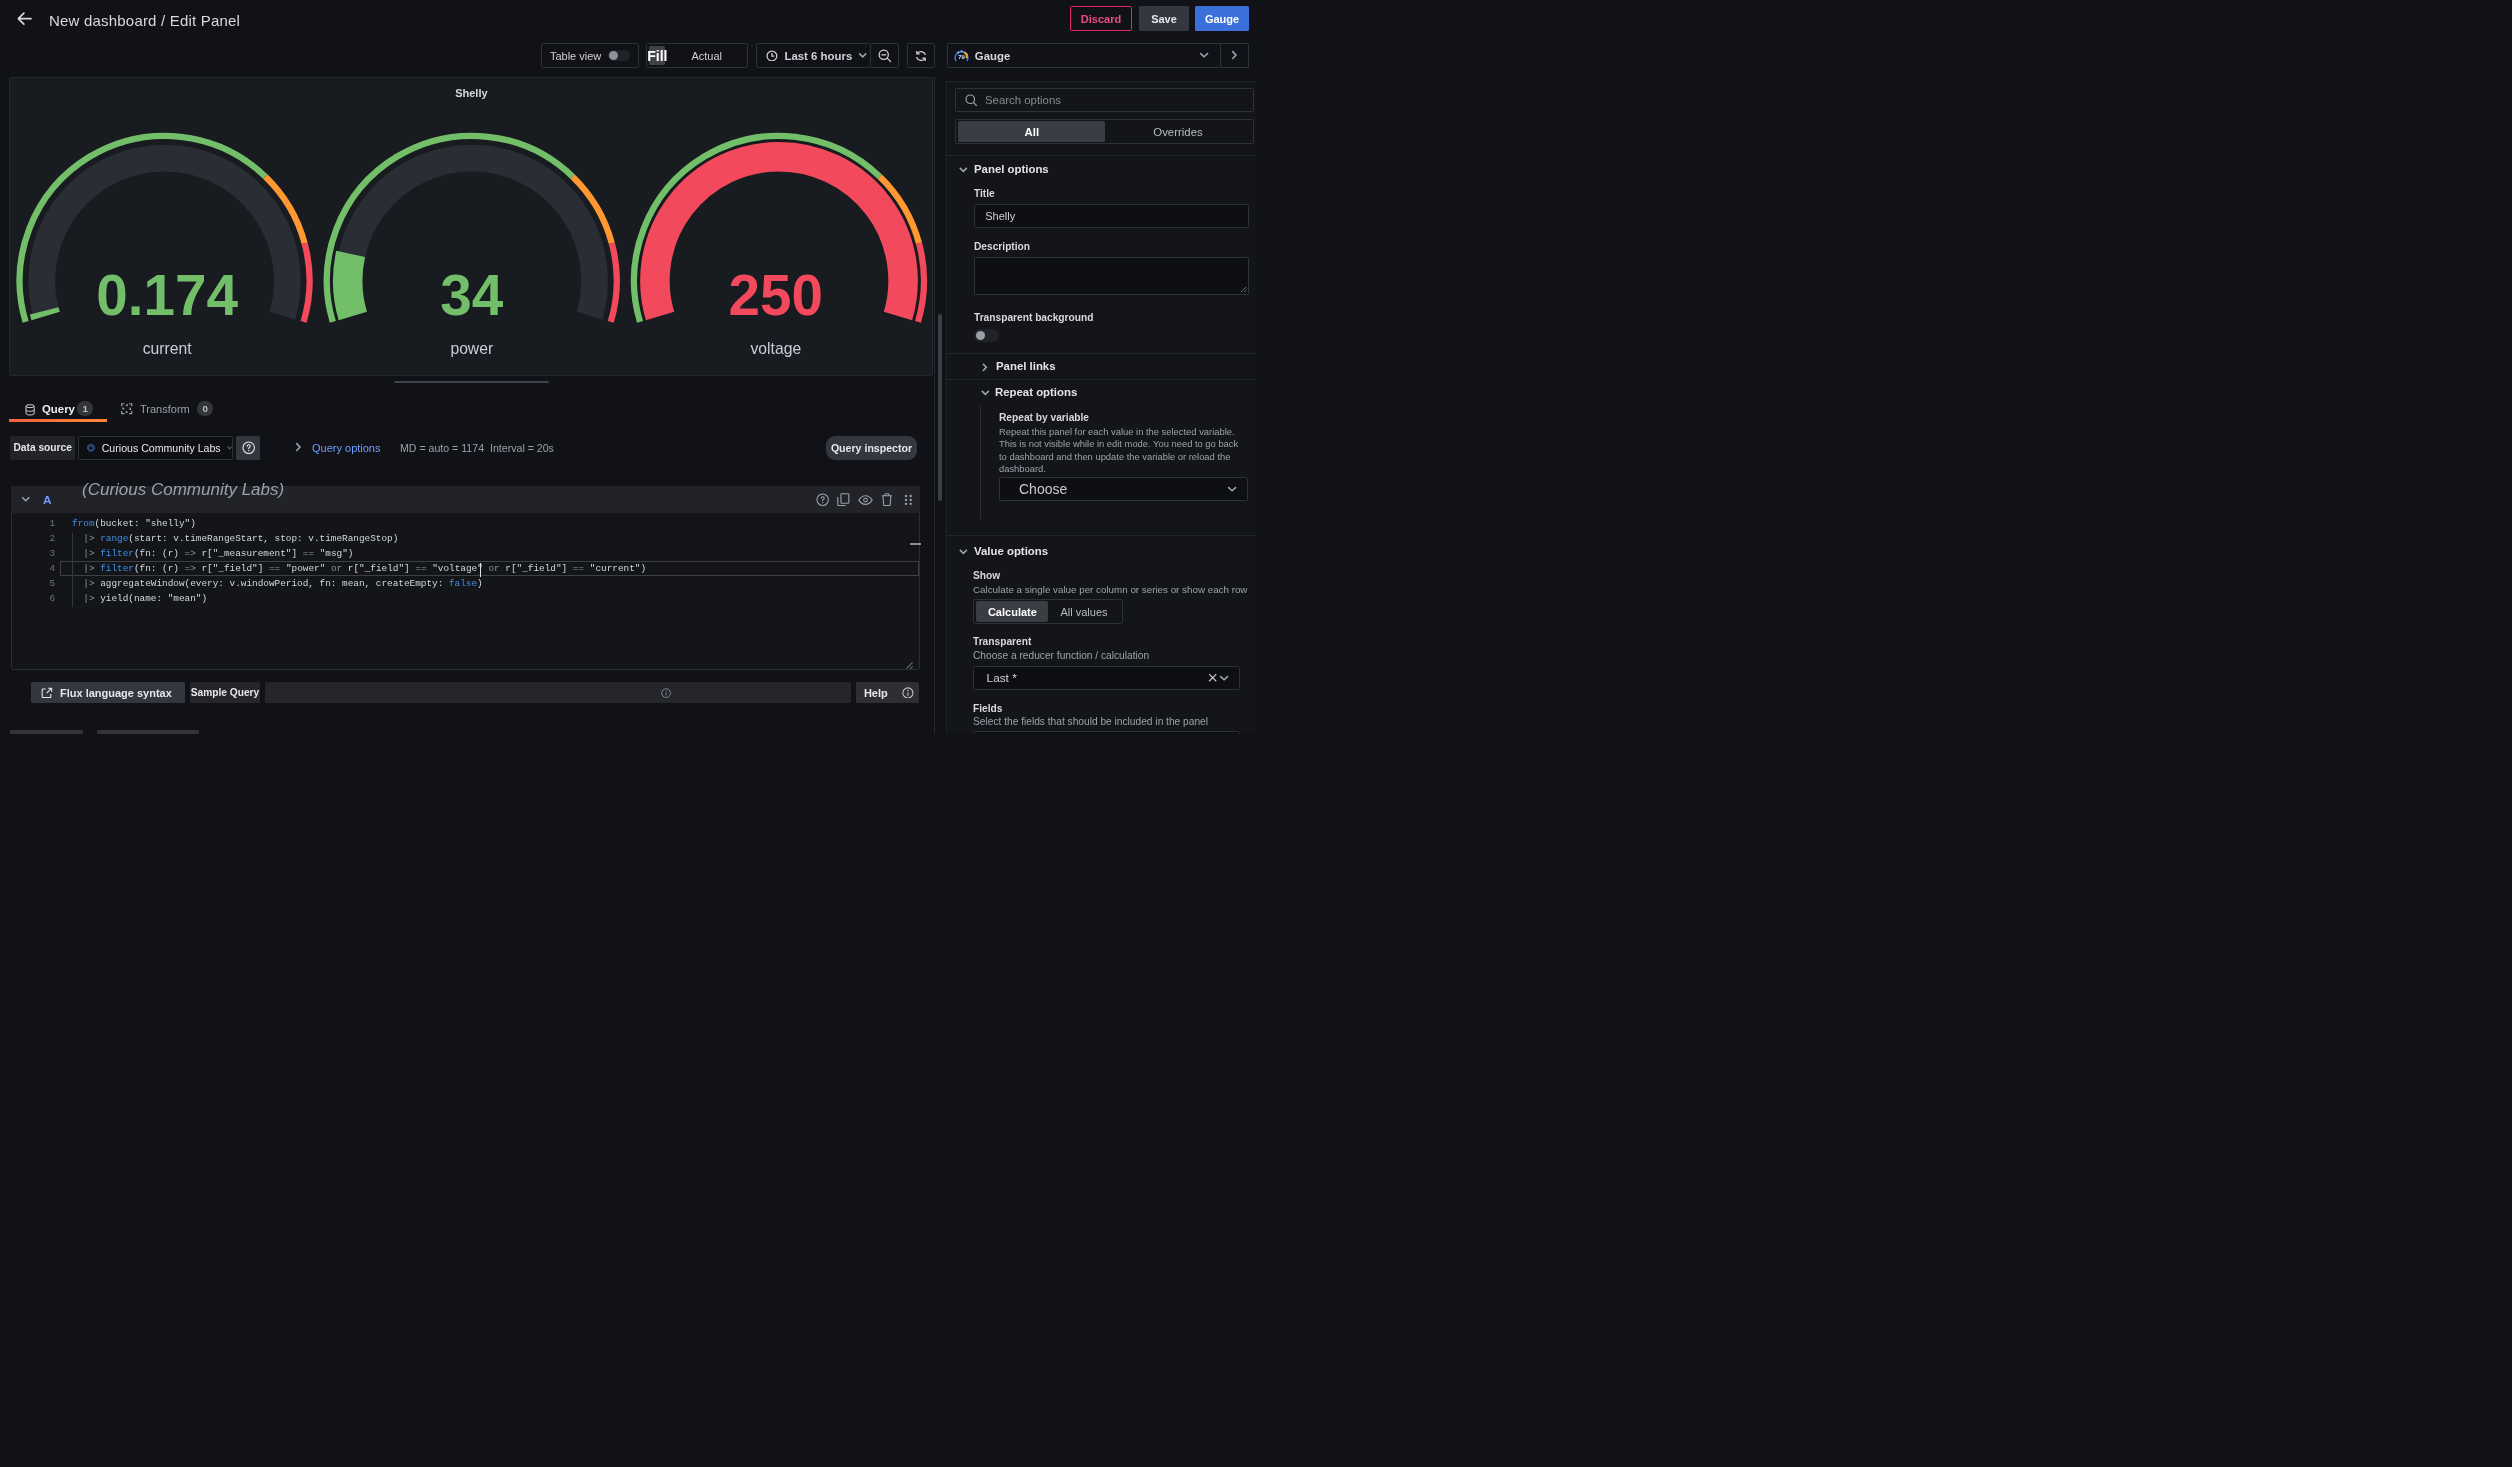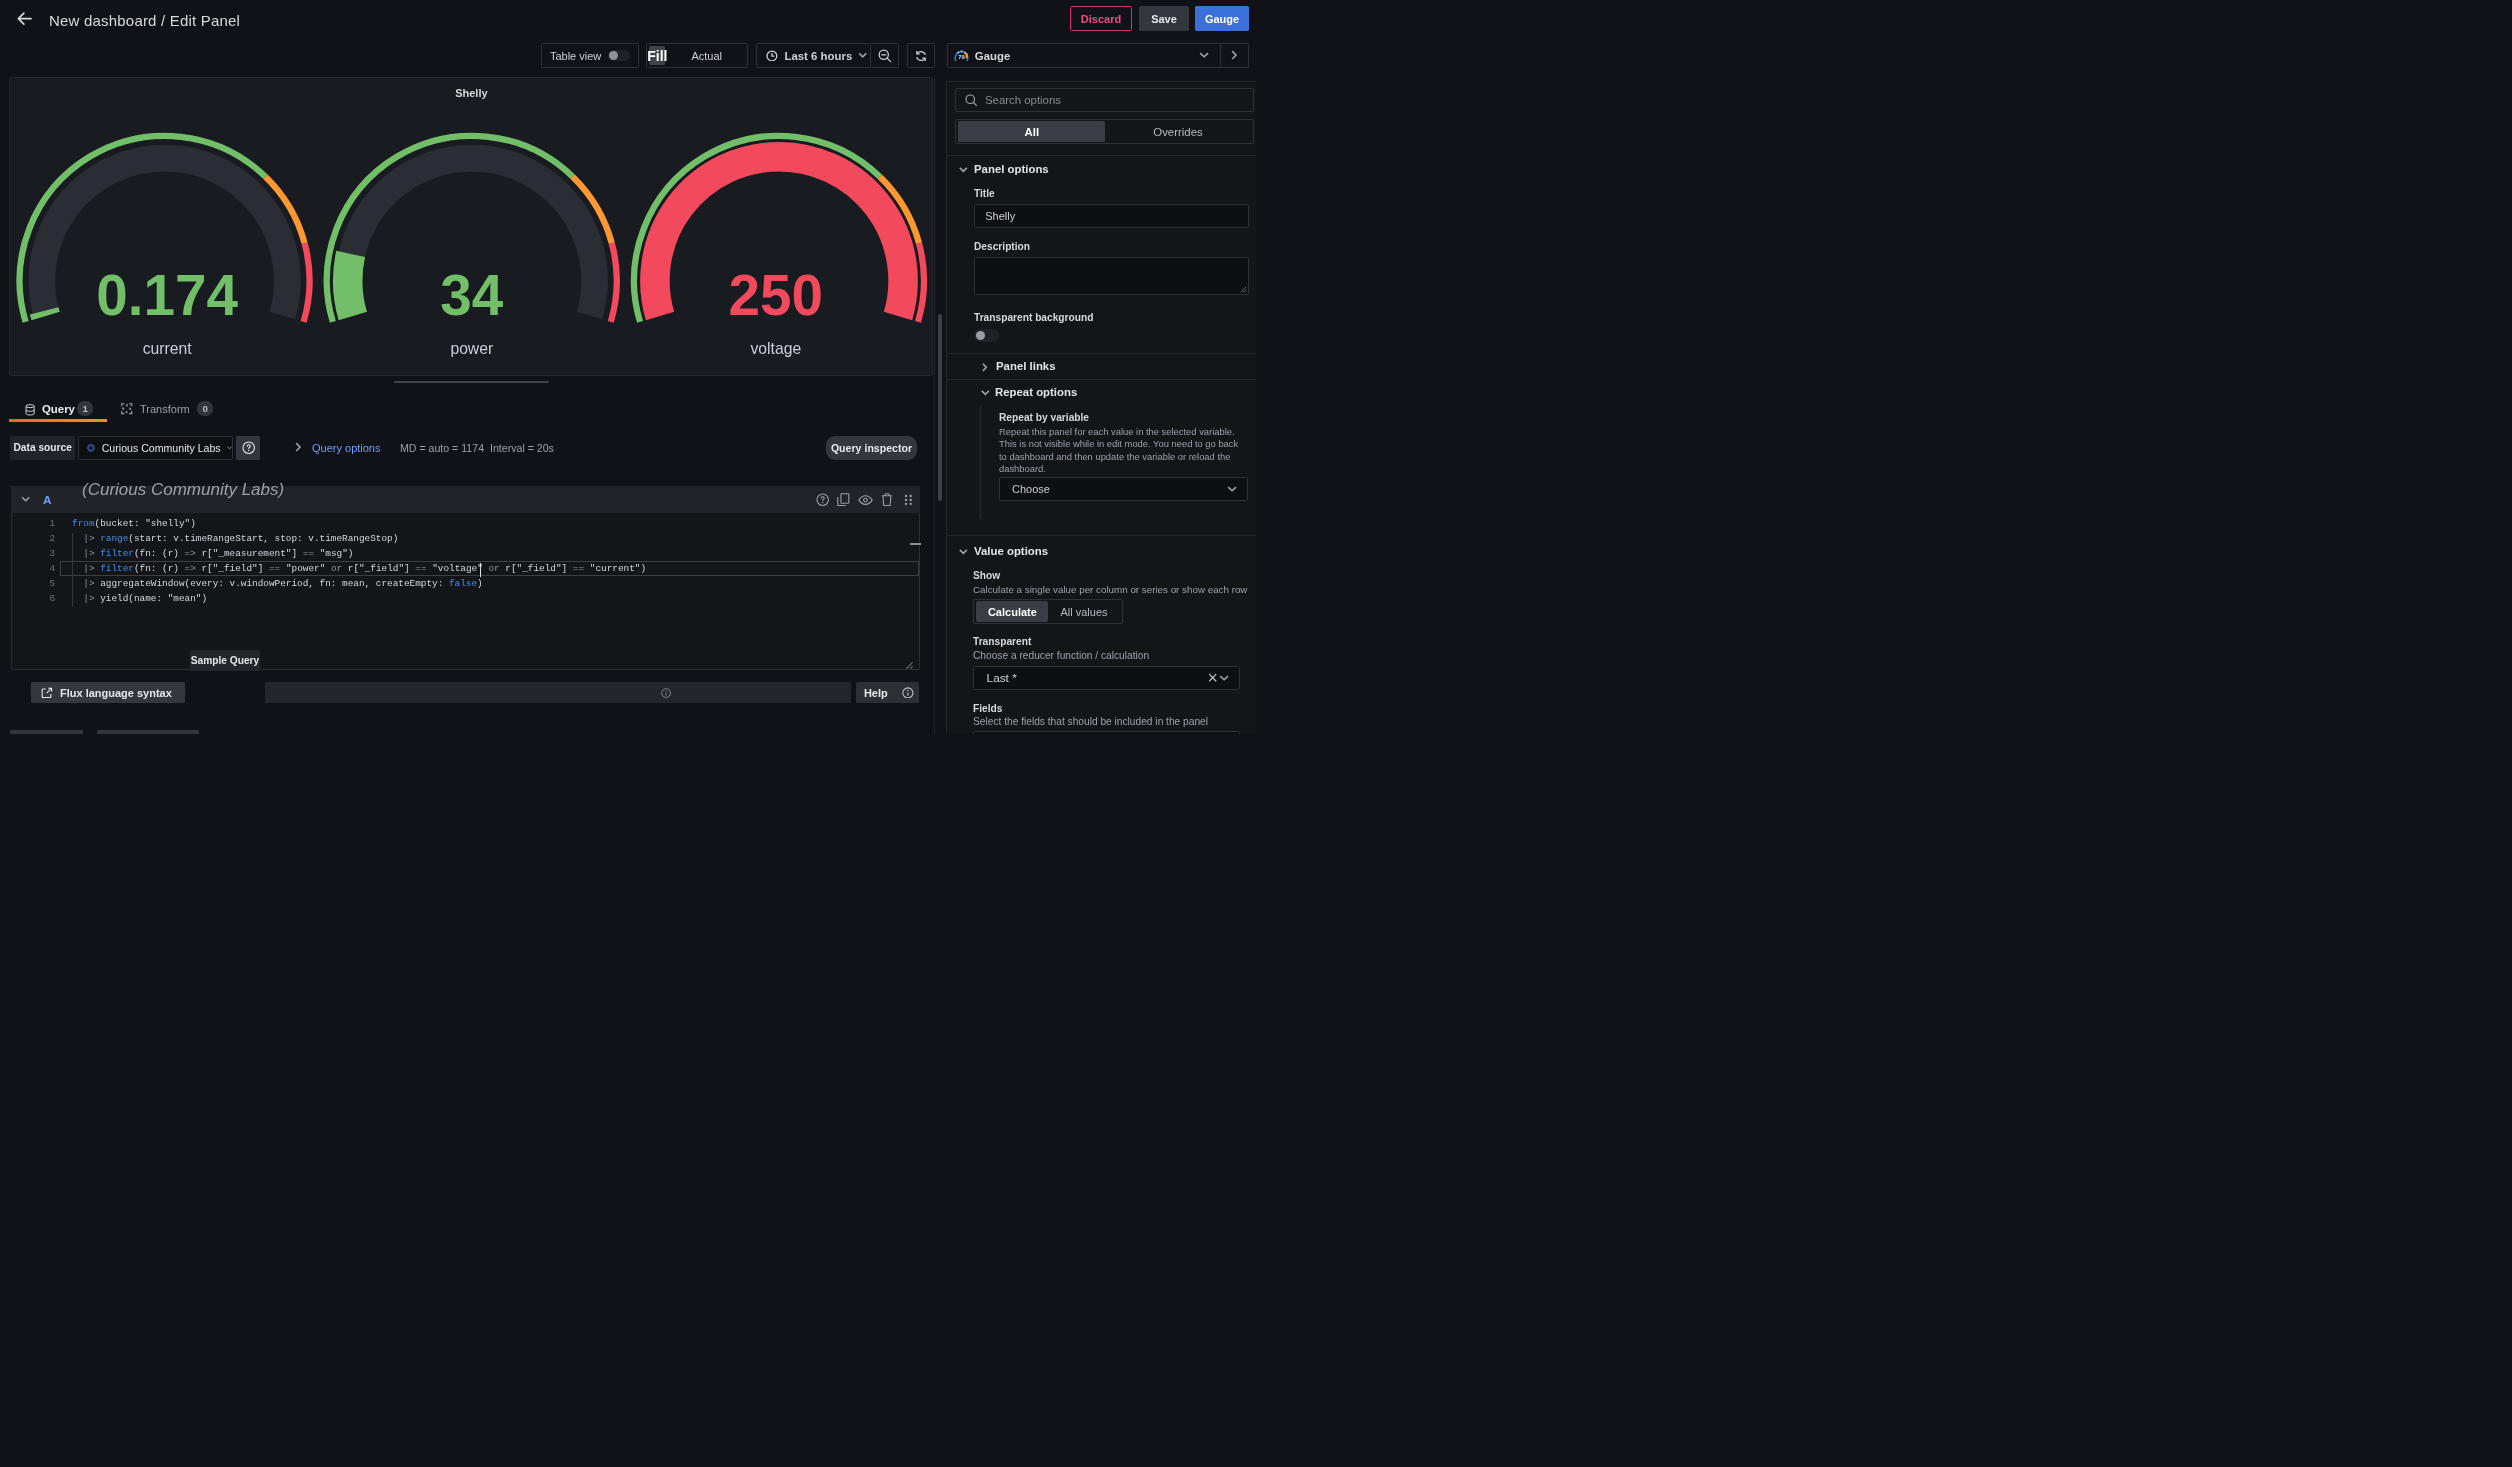--- a/index.html
+++ b/index.html
@@ -190,21 +190,21 @@
 <div class="abs code" style="left:72px;top:578px;color:#d5d9e0">  <span class="op">|&gt;</span> aggregateWindow(every: v.windowPeriod, fn: mean, createEmpty: <span class="kw">false</span>)</div>
 <div class="abs gut code" style="left:31.5px;top:593px;width:23.6px;text-align:right">6</div>
 <div class="abs code" style="left:72px;top:593px;color:#d5d9e0">  <span class="op">|&gt;</span> yield(name: "mean")</div>
 <div class="abs" style="left:31px;top:682px;width:154px;height:21px;background:#35373e;border-radius:1.6px;display:flex;align-items:center">
   <svg style="margin-left:10.2px" width="11.8" height="11.8" viewBox="0 0 15 15">
       <path d="M6 2.5 H2.5 a1 1 0 0 0 -1 1 V12.5 a1 1 0 0 0 1 1 H11.5 a1 1 0 0 0 1 -1 V9" stroke="#e6e7eb" stroke-width="1.4" fill="none"></path>
       <path d="M9 1.5 H13.5 V6 M13.2 1.8 L7.2 7.8" stroke="#e6e7eb" stroke-width="1.4" fill="none"></path>
     </svg>
   <span style="margin-left:7px;font-size:11px;font-weight:bold;color:#e6e7eb;white-space:nowrap">Flux language syntax</span>
 </div>
-<div class="abs" style="left:190px;top:650px;width:70px;height:21px;background:#24262b;border-radius:1.6px;display:flex;align-items:center;justify-content:center;font-size:10.2px;font-weight:bold;color:#e6e7eb;white-space:nowrap">Sample Query</div>
+<div class="abs" style="left:190px;top:682px;width:70px;height:21px;background:#24262b;border-radius:1.6px;display:flex;align-items:center;justify-content:center;font-size:10.2px;font-weight:bold;color:#e6e7eb;white-space:nowrap">Sample Query</div>
 <div class="abs" style="left:265px;top:682px;width:586px;height:21px;background:#24262b;border-radius:1.6px"></div>
 <svg class="abs" style="left:661px;top:688px" width="10.2" height="10.2" viewBox="0 0 13 13">
     <circle cx="6.5" cy="6.5" r="5.6" stroke="#888b92" stroke-width="1.2" fill="none"></circle>
     <path d="M6.5 6 V9.5" stroke="#888b92" stroke-width="1.2"></path>
     <circle cx="6.5" cy="3.9" r="0.8" fill="#888b92"></circle>
   </svg>
 <div class="abs" style="left:856px;top:682px;width:63px;height:21px;background:#2d2f35;border-radius:1.6px;display:flex;align-items:center">
   <span style="margin-left:7.9px;font-size:11px;font-weight:bold;color:#e6e7eb">Help</span>
   <svg style="margin-left:14px" width="11.8" height="11.8" viewBox="0 0 15 15">
       <circle cx="7.5" cy="7.5" r="6.4" stroke="#c7c9cf" stroke-width="1.3" fill="none"></circle>
@@ -273,21 +273,21 @@
 <div class="abs sb-sec" style="left:996px;top:360px">Panel links</div>
 <div class="abs" style="left:946px;top:379px;width:310px;height:0.8px;background:#22252b"></div>
 <svg class="abs" style="left:981px;top:390px" width="8.7" height="5.5" viewBox="0 0 11 7">
     <path d="M1 1.2 L5.5 5.5 L10 1.2" class="chev" stroke="#c7c9cf" stroke-width="1.6"></path>
   </svg>
 <div class="abs sb-sec" style="left:995px;top:386px">Repeat options</div>
 <div class="abs" style="left:980px;top:405px;width:0.8px;height:114px;background:#2a2c31"></div>
 <div class="abs sb-lbl" style="left:999px;top:412px">Repeat by variable</div>
 <div class="abs sb-desc" style="left:999px;top:426px;width:260px;font-size:9.4px">Repeat this panel for each value in the selected variable.<br>This is not visible while in edit mode. You need to go back<br>to dashboard and then update the variable or reload the<br>dashboard.</div>
 <div class="abs inp" style="left:999px;top:477px;width:249px;height:23.6px;display:flex;align-items:center">
-    <span style="margin-left:12px;font-size:11px;color:#c9cbd1">Choose</span>
+    <span style="margin-left:19px;font-size:14px;color:#c9cbd1">Choose</span>
     <svg style="position:absolute;right:9.4px" width="10.2" height="6.3" viewBox="0 0 13 8">
       <path d="M1.5 1.5 L6.5 6 L11.5 1.5" class="chev" stroke="#c7c9cf" stroke-width="1.7"></path>
     </svg>
   </div>
 <div class="abs" style="left:946px;top:535px;width:310px;height:0.8px;background:#22252b"></div>
 <svg class="abs" style="left:959px;top:549px" width="8.7" height="5.5" viewBox="0 0 11 7">
     <path d="M1 1.2 L5.5 5.5 L10 1.2" class="chev" stroke="#c7c9cf" stroke-width="1.6"></path>
   </svg>
 <div class="abs sb-sec" style="left:974px;top:545px">Value options</div>
 <div class="abs sb-lbl" style="left:973px;top:570px">Show</div>

